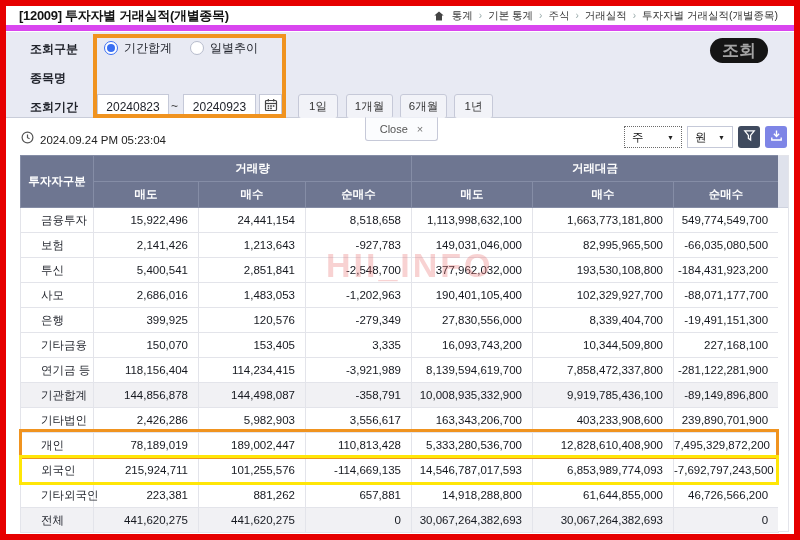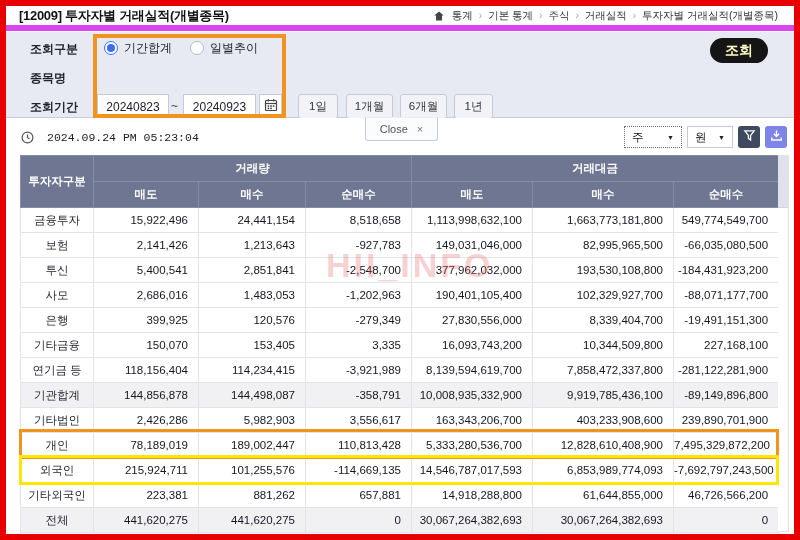--- a/index.html
+++ b/index.html
@@ -41,57 +41,57 @@
   .cal-btn { position:absolute; left:253px; top:62px; width:23px; height:25px; background:#fff;
              border:1px solid #c5c9d8; display:flex; align-items:center; justify-content:center; cursor:pointer; }
 
   .period-btn { position:absolute; top:62px; height:25px; background:#f2f3f8; border:1px solid #c6c9d8;
                 border-radius:3px; font-size:11.5px; color:#333; display:flex; align-items:center;
                 justify-content:center; cursor:pointer; }
   .pb0 { left:292px; width:40px; } .pb1 { left:340px; width:47px; }
   .pb2 { left:394px; width:47px; } .pb3 { left:448px; width:39px; }
 
   .submit-btn { position:absolute; right:26px; top:6px; width:58px; height:25px; background:#151515;
-                color:#fef9c3; font-size:14px; font-weight:bold; border:none; border-radius:13px;
+                color:#a3a3a3; font-size:17px; font-weight:bold; border:none; border-radius:13px;
                 display:flex; align-items:center; justify-content:center; cursor:pointer; }
 
   .form-hl { position:absolute; left:87px; top:28px; width:193px; height:84px;
              border:4px solid #f0931f; pointer-events:none; z-index:6; }
 
   
   .content { position:absolute; left:0; top:112px; width:788px; height:416px; background:#fff; }
 
   .close-tab { position:absolute; left:359px; top:-1px; width:73px; height:24px; background:#fbfcfe;
                border:1px solid #c6c9d8; border-top-color:#eceef5; border-radius:0 0 3px 3px;
                display:flex; align-items:center; justify-content:center; gap:9px;
                font-size:11px; color:#555; cursor:pointer; }
   .close-x { color:#777; font-size:11px; cursor:pointer; }
 
-  .stamp { position:absolute; left:15px; top:13px; display:flex; align-items:flex-start; gap:13px;
-           font-size:11.5px; color:#222;font-family:Liberation Mono, monospace; }
+  .stamp { position:absolute; left:15px; top:13px; display:flex; align-items:flex-end; gap:6px;
+           font-size:11.5px; color:#222; }
 
   .controls { position:absolute; right:7px; top:8px; display:flex; align-items:center; gap:5px; }
   .dd { height:22px; background:#fff; display:flex; align-items:center; justify-content:space-between;
         padding:0 7px; font-size:11.5px; color:#111; cursor:pointer; }
   .dd-week { width:58px; border:1px dotted #6b6b6b; }
   .dd-won  { width:46px; border:1px solid #c5c9d8; }
   .caret { font-size:7px; color:#222; }
   .icon-btn { width:22px; height:22px; border-radius:3px; display:flex; align-items:center;
               justify-content:center; cursor:pointer; border:none; }
   .filter-btn { background:#3f4a5e; }
   .download-btn { background:#7e85e6; }
 
   
   .data-table { position:absolute; left:14px; top:37px; width:758px; border-collapse:collapse;
                 table-layout:fixed; }
   .data-table th { background:#6e7691; color:#fff; font-size:11.5px; font-weight:bold;
                    border:1px solid #858da6; height:26px; text-align:center; }
   .data-table td { font-size:11.5px; color:#15181f; height:25px; border:1px solid #e3e4ea;
                    background:#fff; white-space:nowrap; }
-  .data-table td.label { text-align:center; color:#23262e; }
+  .data-table td.label { color:#23262e;padding-left:20px; }
   .data-table td.num { text-align:right; padding-right:10px; }
   .data-table tr.subtotal td, .data-table tr.total td { background:#f1f1f4; }
 
   .row-hl { position:absolute; left:13px; width:760px; height:30px; pointer-events:none; z-index:5; }
   .hl-orange { top:311px; border:3px solid #f0931f; }
   .hl-yellow { top:337px; border:3px solid #ffe607; }
 
   .gutter { position:absolute; left:772px; top:37px; width:11px; height:377px;
             border:1px solid #e3e4ea; border-left:none; background:#fff; }
   .gutter-top { height:52px; background:#dfe2ec; border-bottom:1px solid #cfd3df; }

